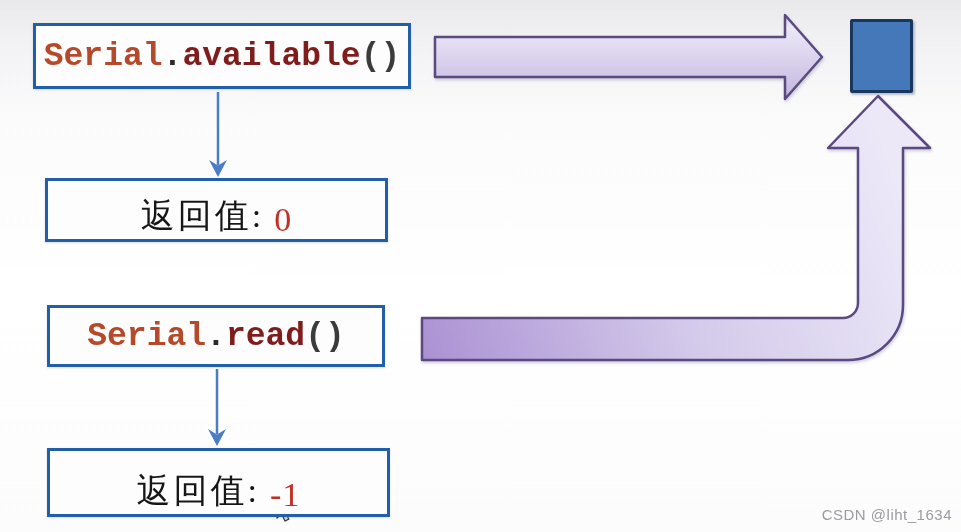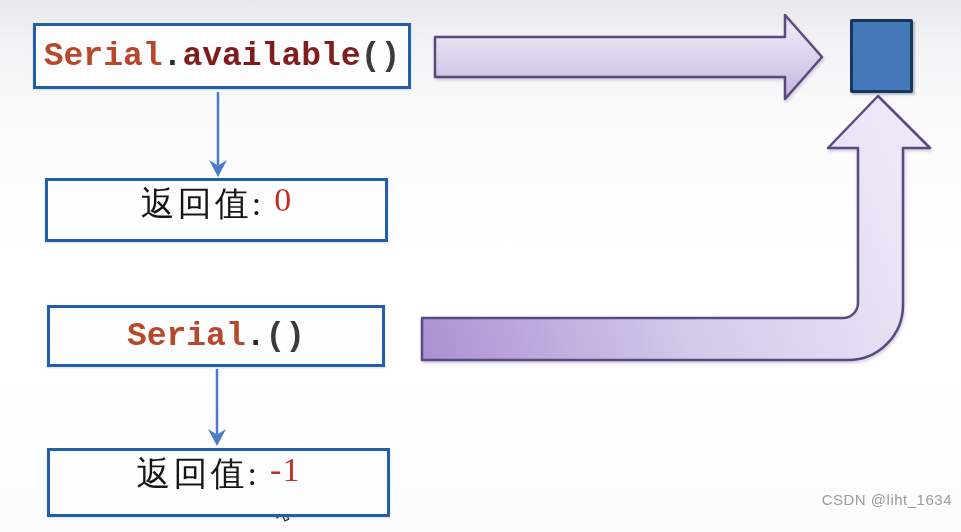--- a/index.html
+++ b/index.html
@@ -19,36 +19,36 @@
   }
   #box-available { left:33px; top:23px;  width:372px; height:60px; }
   #box-read      { left:47px; top:305px; width:332px; height:56px; }
   .code-obj    { color:#b5492a; }
   .code-dot    { color:#2b2b2b; }
   .code-method { color:#7f1d1d; }
   .code-paren  { color:#3b3b3b; font-weight:bold; }
 
   .cjk-box {
     position:absolute; background:#fdfdfe; border:3px solid #2160a8;
-    display:flex; align-items:flex-start; justify-content:center;
+    display:flex; align-items:flex-end; justify-content:center;
     font-family:"Liberation Serif", serif; font-size:34px; color:#161616;
     letter-spacing:3px; white-space:pre; box-shadow: 0 1px 2px rgba(60,80,120,.18);
   }
   #box-return0    { left:45px; top:178px; width:337px; height:58px; }
   #box-returnNeg1 { left:47px; top:448px; width:337px; height:63px; }
   .ret-value { color:#bf3027; margin-left:10px; letter-spacing:1px; }
 
   .buffer-block {
     position:absolute; left:850px; top:19px; width:57px; height:68px;
     background:#4478b8; border:3px solid #17375e; border-radius:2px;
     box-shadow: 1.5px 2px 2px rgba(80,90,110,.35);
   }
 
   .watermark {
-    position:absolute; right:9px; bottom:24px;
+    position:absolute; right:9px; bottom:9px;
     font-size:15px; color:#9b9ba1; letter-spacing:.5px;
   }
 </style>
 </head>
 <body>
 
 <div class="stage">
 
   <svg class="arrows" width="961" height="532" viewBox="0 0 961 532">
     <defs>
@@ -85,21 +85,21 @@
 
   <div class="code-box" id="box-available">
     <span class="code-obj">Serial</span><span class="code-dot">.</span><span class="code-method">available</span><span class="code-paren">()</span>
   </div>
 
   <div class="cjk-box" id="box-return0">
     <span>返回值:</span><span class="ret-value">0</span>
   </div>
 
   <div class="code-box" id="box-read">
-    <span class="code-obj">Serial</span><span class="code-dot">.</span><span class="code-paren">()</span>
+    <span class="code-obj">Serial</span><span class="code-dot">.</span><span class="code-method">read</span><span class="code-paren">()</span>
   </div>
 
   <div class="cjk-box" id="box-returnNeg1">
     <span>返回值:</span><span class="ret-value">-1</span>
   </div>
 
   <div class="buffer-block"></div>
 
   <div class="watermark">CSDN @liht_1634</div>
 

